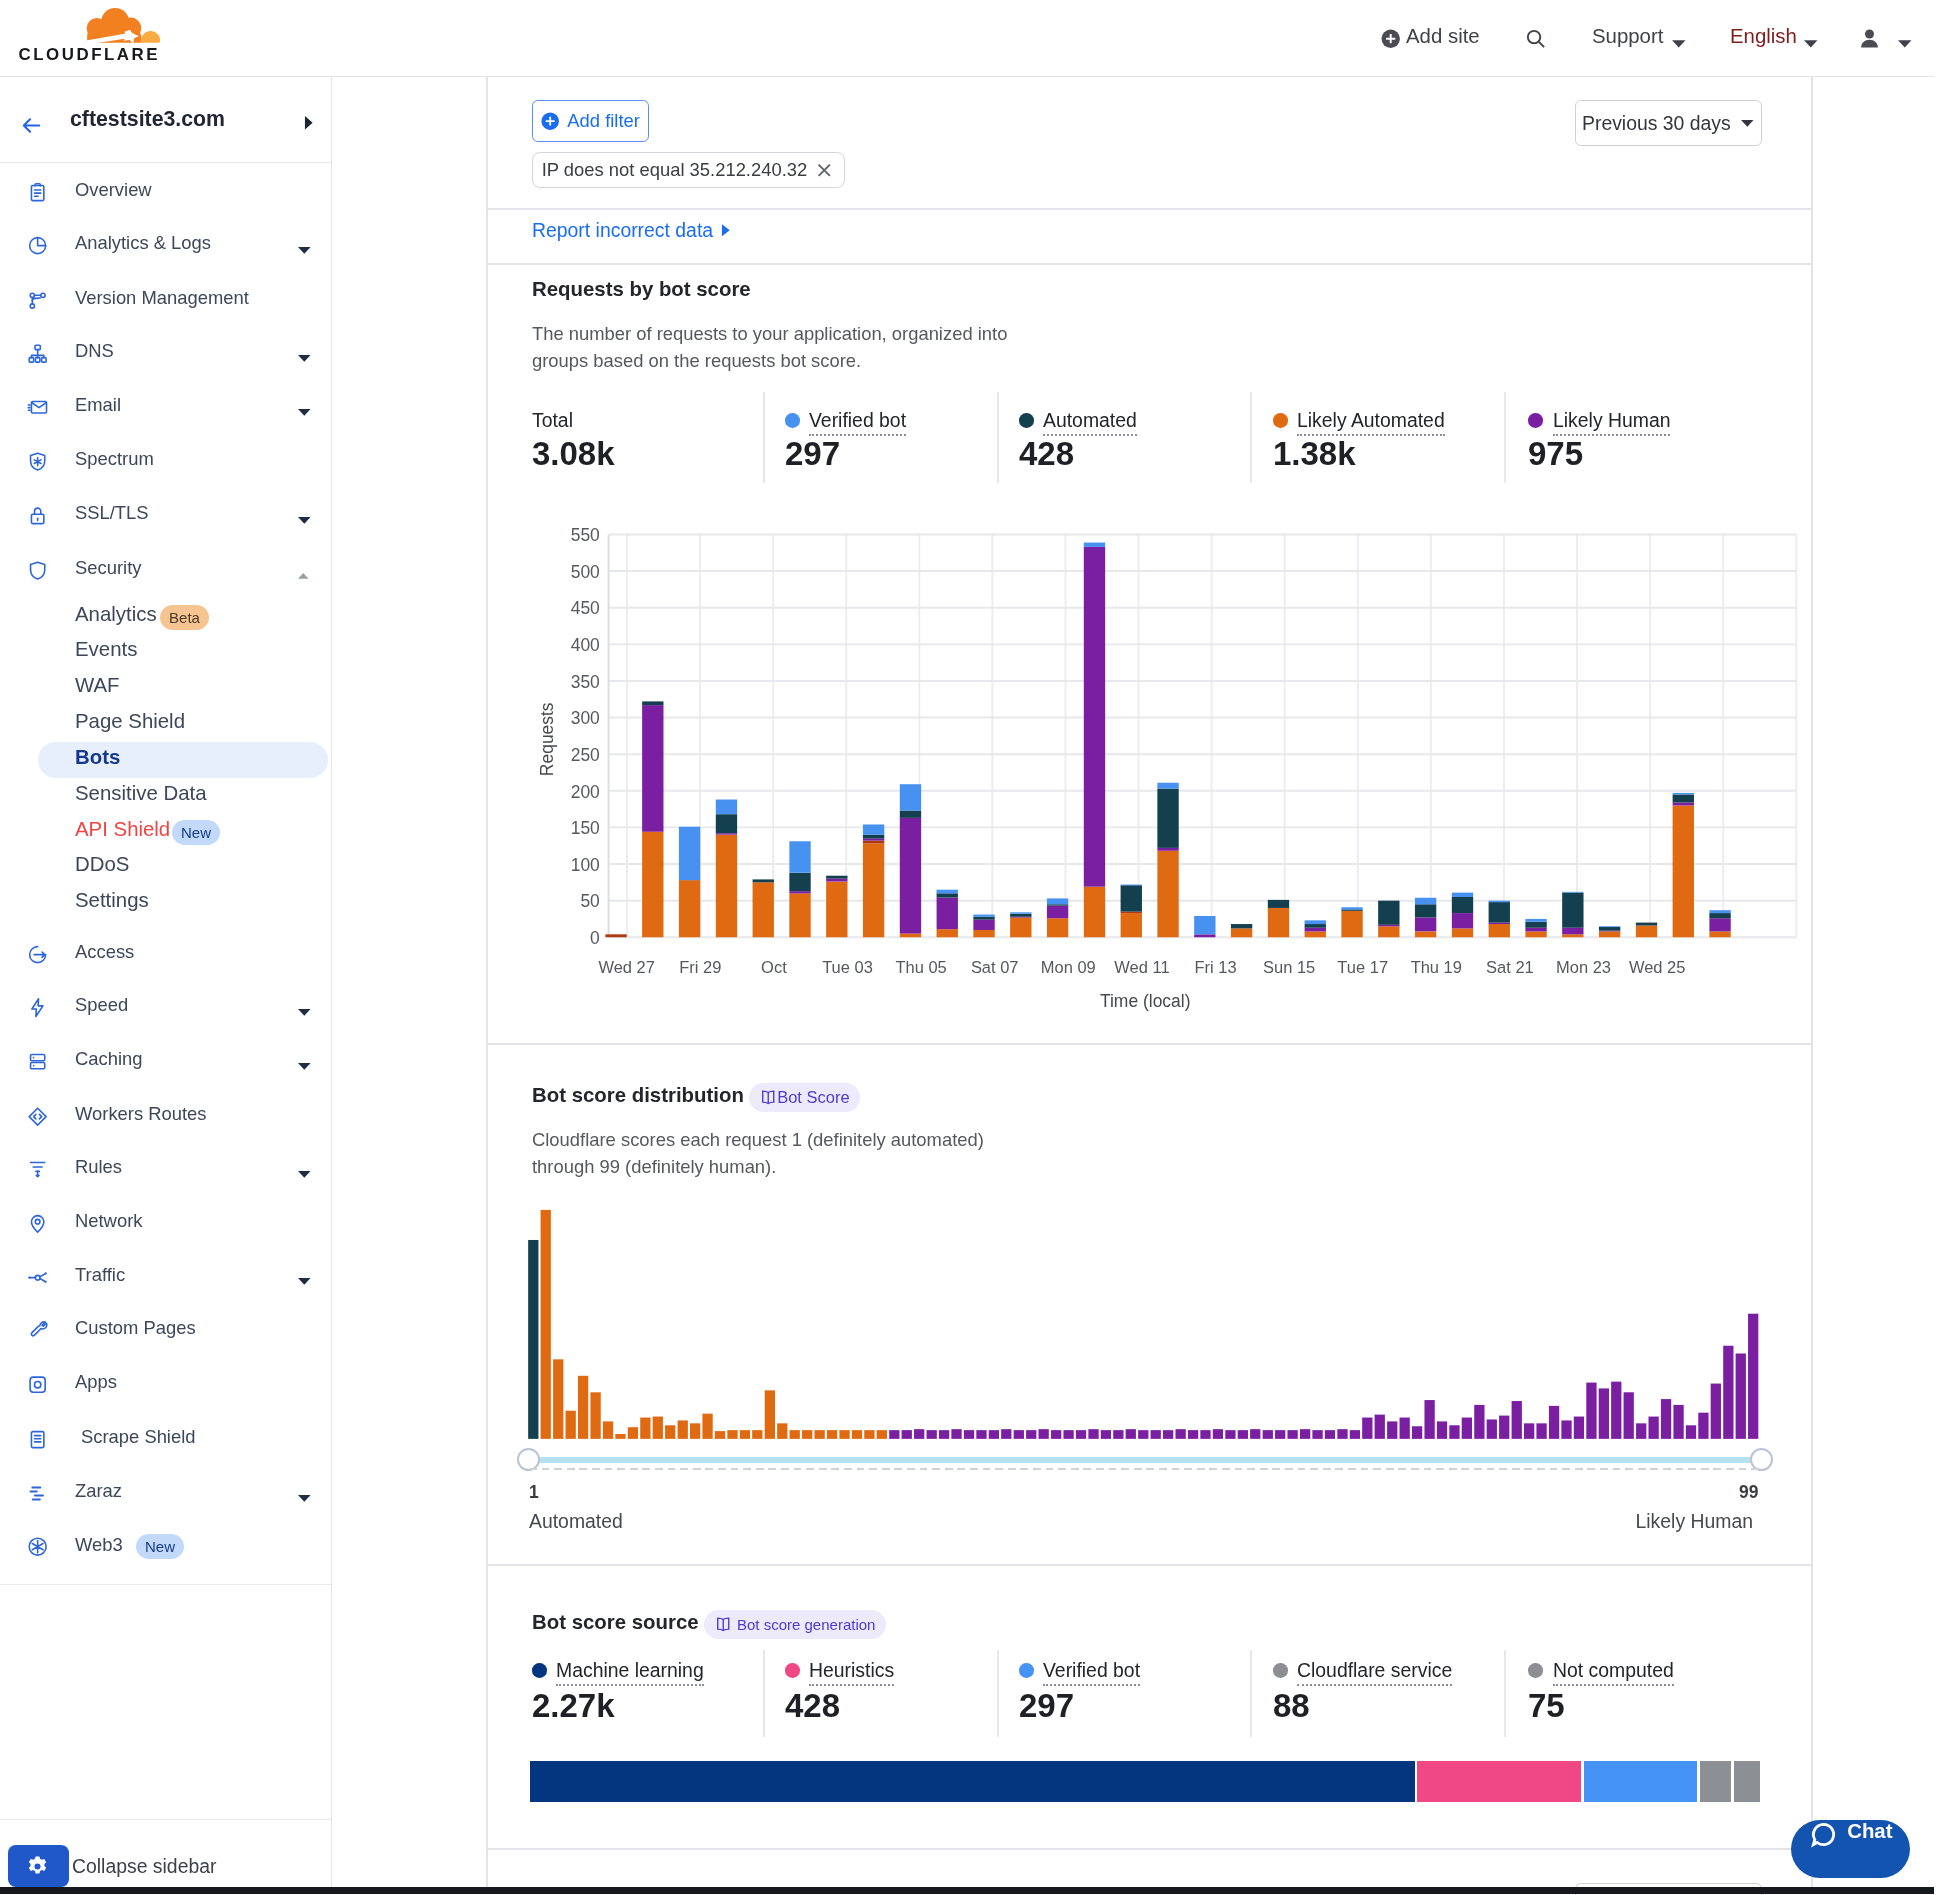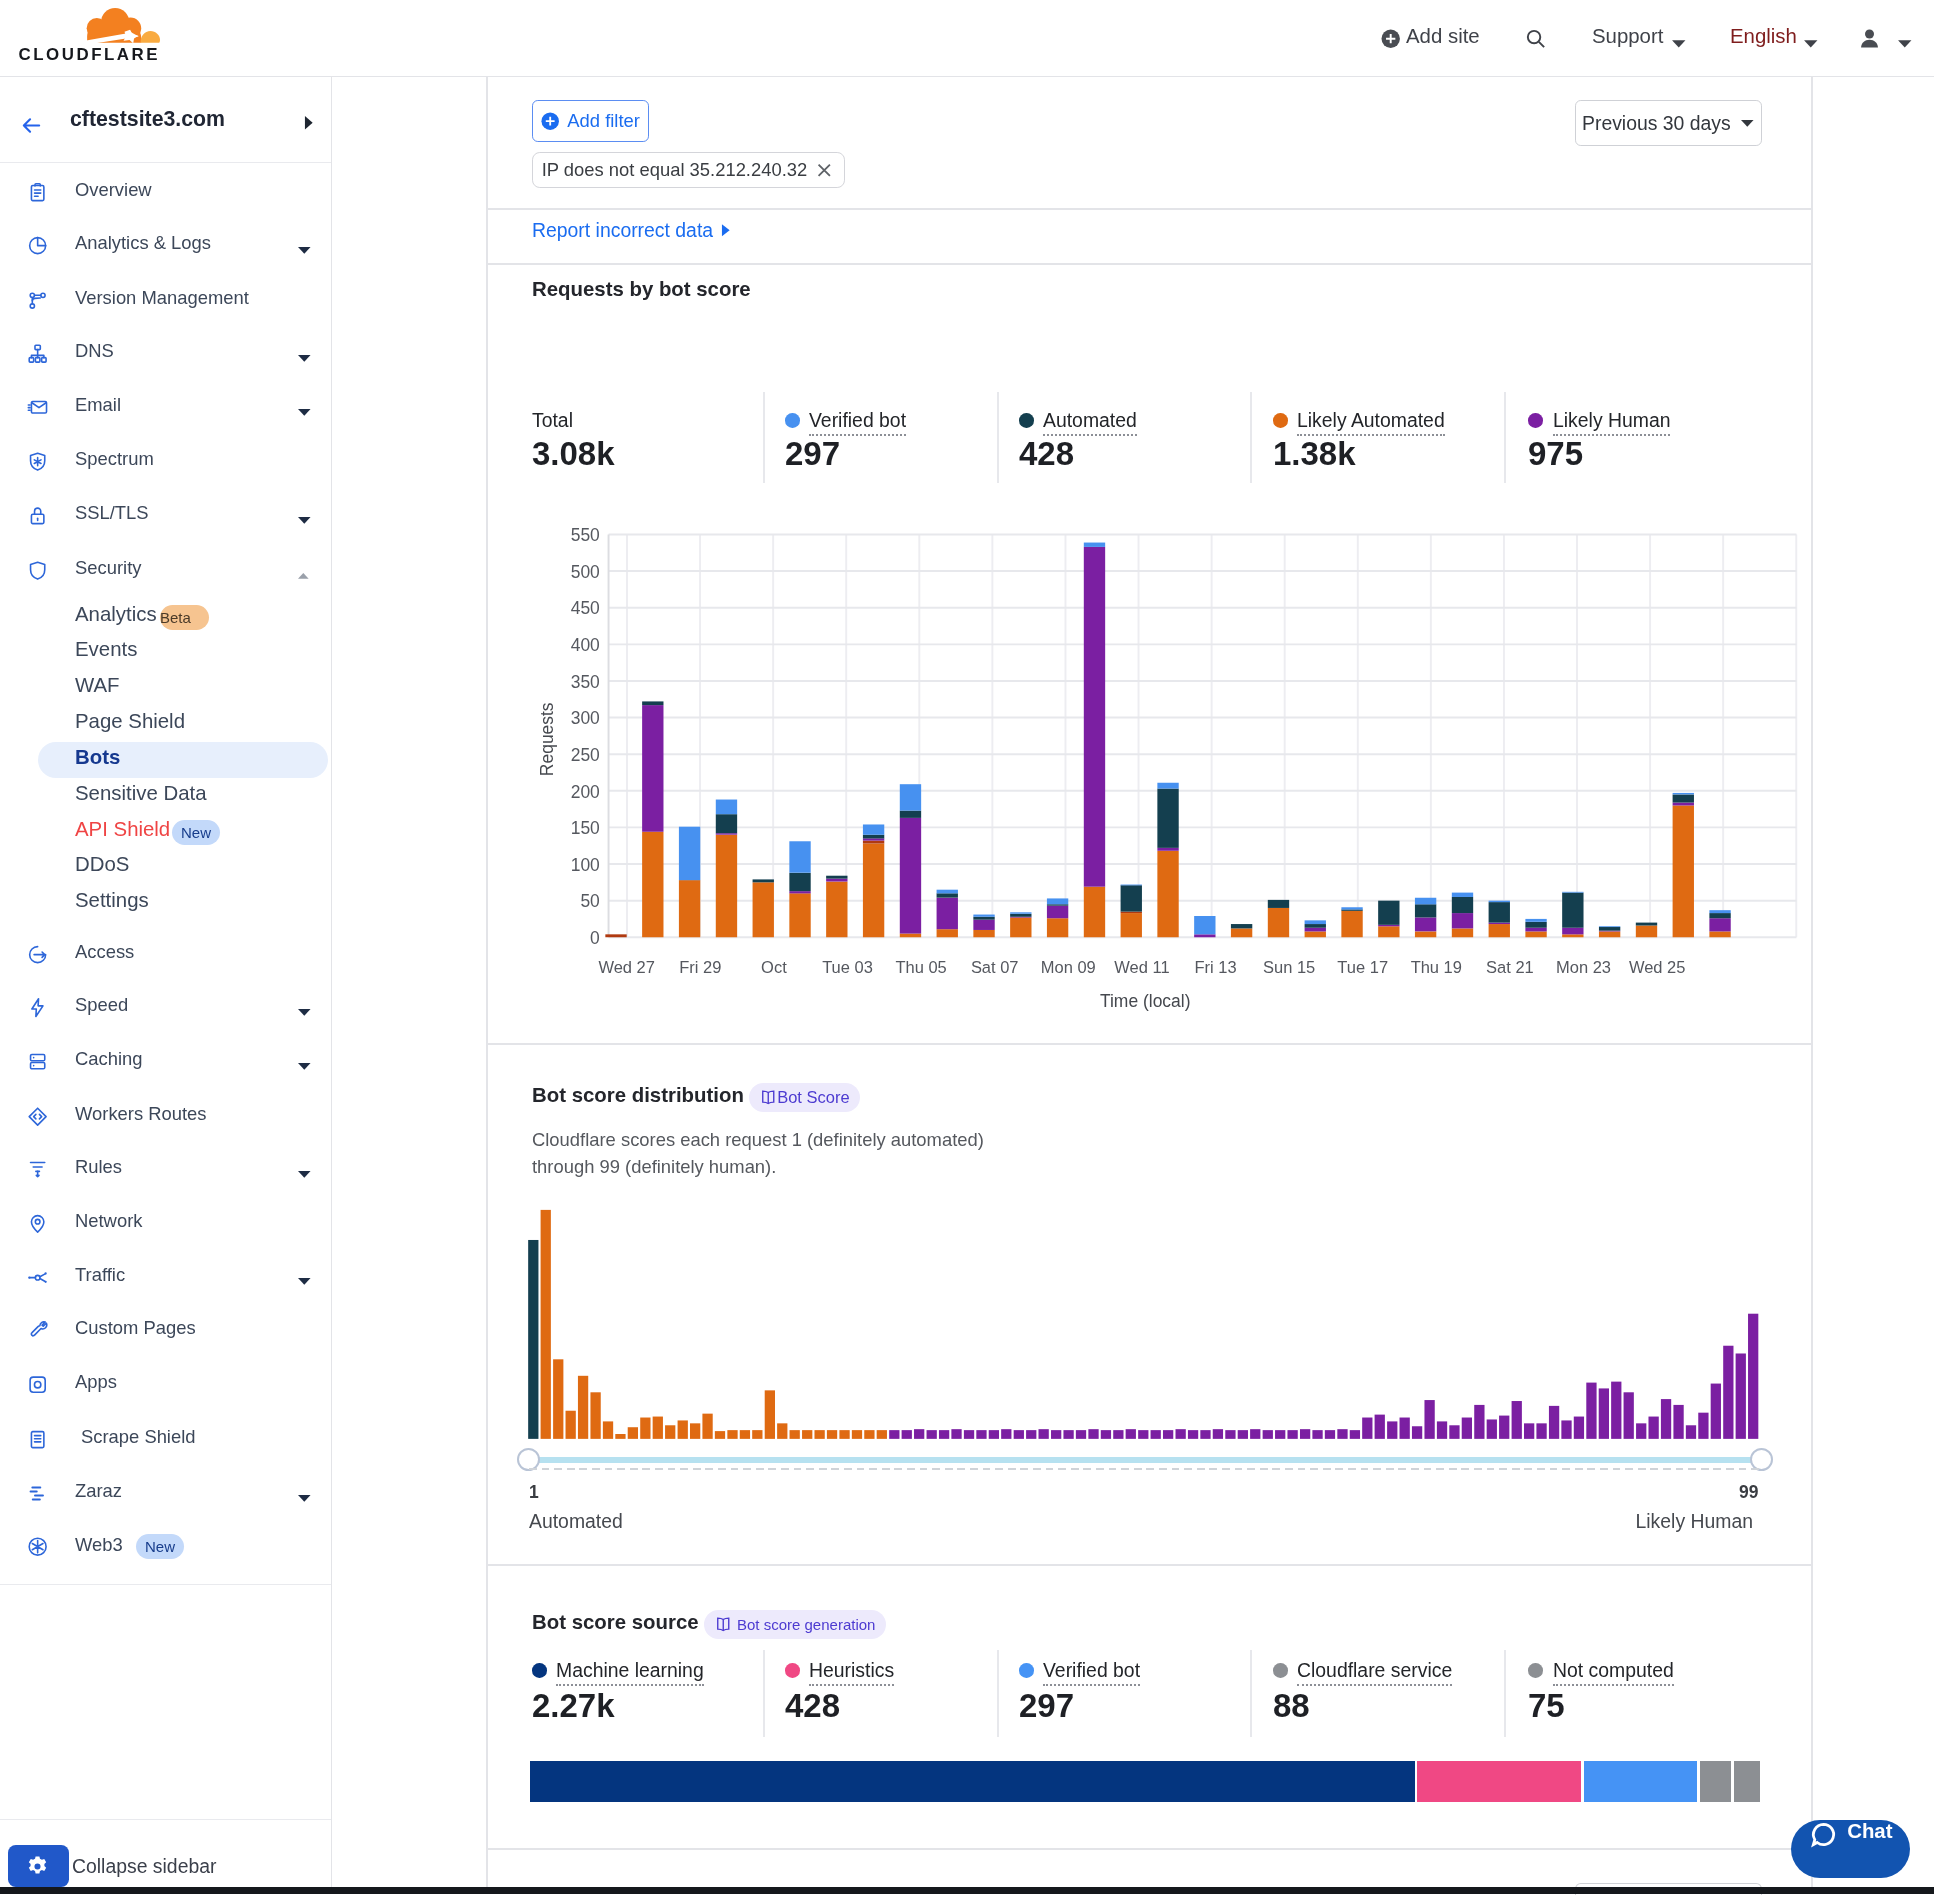--- a/index.html
+++ b/index.html
@@ -112,21 +112,21 @@
         </svg></div>
       <div style="position:absolute;left:27px;top:483px"><svg width="21.3" height="21.3" viewBox="0 0 24 24" fill="none" stroke="#2d66d9" stroke-width="1.8" stroke-linecap="round" stroke-linejoin="round">
           <path d="M12 2.5 20 5v6c0 5.5-3.5 9-8 10.5C7.5 20 4 16.5 4 11V5z"></path>
         </svg></div>
       <div style="position:absolute;left:75px;top:480px;font-size:18.4px;color:#3c4759;white-space:nowrap">Security</div>
       <div style="position:absolute;left:297px;top:489px"><svg width="12.6" height="7.8" viewBox="0 0 13 8">
           <path d="M1 7h11L6.5 1z" fill="#9aa0aa"></path>
         </svg></div>
       <div style="position:absolute;left:38px;top:665px;width:290px;height:36px;background:#e7effc;border-radius:18.4px"></div>
       <div style="position:absolute;left:75px;top:526px;font-size:20.4px;color:#3c4759;;white-space:nowrap">Analytics</div>
-      <div style="position:absolute;left:160px;top:528px;width:49px;height:25px;background:#f6c490;border-radius:12.6px;font-size:15px;color:#4a3a28;text-align:left;line-height:25px">Beta</div>
+      <div style="position:absolute;left:160px;top:528px;width:49px;height:25px;background:#f6c490;border-radius:12.6px;font-size:15px;color:#4a3a28;text-align:center;line-height:25px">Beta</div>
       <div style="position:absolute;left:75px;top:561px;font-size:20.4px;color:#3c4759;;white-space:nowrap">Events</div>
       <div style="position:absolute;left:75px;top:597px;font-size:20.4px;color:#3c4759;;white-space:nowrap">WAF</div>
       <div style="position:absolute;left:75px;top:633px;font-size:20.4px;color:#3c4759;;white-space:nowrap">Page Shield</div>
       <div style="position:absolute;left:75px;top:669px;font-size:20.4px;color:#15388f;font-weight:bold;white-space:nowrap">Bots</div>
       <div style="position:absolute;left:75px;top:705px;font-size:20.4px;color:#3c4759;;white-space:nowrap">Sensitive Data</div>
       <div style="position:absolute;left:75px;top:741px;font-size:20.4px;color:#ef4444;;white-space:nowrap">API Shield</div>
       <div style="position:absolute;left:172px;top:743px;width:48px;height:25px;background:#c3d9fa;border-radius:12.6px;font-size:15px;color:#173d8c;text-align:center;line-height:25px">New</div>
       <div style="position:absolute;left:75px;top:776px;font-size:20.4px;color:#3c4759;;white-space:nowrap">DDoS</div>
       <div style="position:absolute;left:75px;top:812px;font-size:20.4px;color:#3c4759;;white-space:nowrap">Settings</div>
       <div style="position:absolute;left:27px;top:867px"><svg width="21.3" height="21.3" viewBox="0 0 24 24" fill="none" stroke="#2d66d9" stroke-width="1.8" stroke-linecap="round" stroke-linejoin="round">
@@ -240,20 +240,21 @@
       <span style="font-size:19.4px;color:#33373d;white-space:nowrap">Previous 30 days</span>
       <svg width="14.6" height="8.7" viewBox="0 0 15 9">
         <path d="M1 1h13L7.5 8z" fill="#33373d"></path>
       </svg>
     </div>
     <div style="position:absolute;left:532px;top:219px;font-size:19.4px;color:#1a6cf0">Report incorrect data</div>
     <svg style="position:absolute;left:720px;top:223px" width="11.6" height="14.6" viewBox="0 0 13 17">
       <path d="M2 1.5l9 7-9 7z" fill="#1a6cf0"></path>
     </svg>
     <div style="position:absolute;left:532px;top:278px;font-size:20.4px;font-weight:bold;color:#24262c">Requests by bot score</div>
+    <div style="position:absolute;left:532px;top:320px;font-size:18.4px;line-height:27px;color:#55585e">The number of requests to your application, organized into<br>groups based on the requests bot score.</div>
     <div style="position:absolute;left:532px;top:409px;font-size:19.4px;color:#232529;white-space:nowrap">Total</div>
     <div style="position:absolute;left:532px;top:435px;font-size:33px;font-weight:bold;color:#1e2025">3.08k</div>
     <div style="position:absolute;left:785px;top:413px;width:14.6px;height:14.6px;border-radius:50%;background:#4791f0"></div>
     <div style="position:absolute;left:809px;top:409px;font-size:19.4px;color:#232529;border-bottom:2.4px dotted #8c8f96;padding-bottom:1.9px;white-space:nowrap">Verified bot</div>
     <div style="position:absolute;left:785px;top:435px;font-size:33px;font-weight:bold;color:#1e2025">297</div>
     <div style="position:absolute;left:1019px;top:413px;width:14.6px;height:14.6px;border-radius:50%;background:#143f4f"></div>
     <div style="position:absolute;left:1043px;top:409px;font-size:19.4px;color:#232529;border-bottom:2.4px dotted #8c8f96;padding-bottom:1.9px;white-space:nowrap">Automated</div>
     <div style="position:absolute;left:1019px;top:435px;font-size:33px;font-weight:bold;color:#1e2025">428</div>
     <div style="position:absolute;left:1273px;top:413px;width:14.6px;height:14.6px;border-radius:50%;background:#df6a12"></div>
     <div style="position:absolute;left:1297px;top:409px;font-size:19.4px;color:#232529;border-bottom:2.4px dotted #8c8f96;padding-bottom:1.9px;white-space:nowrap">Likely Automated</div>

